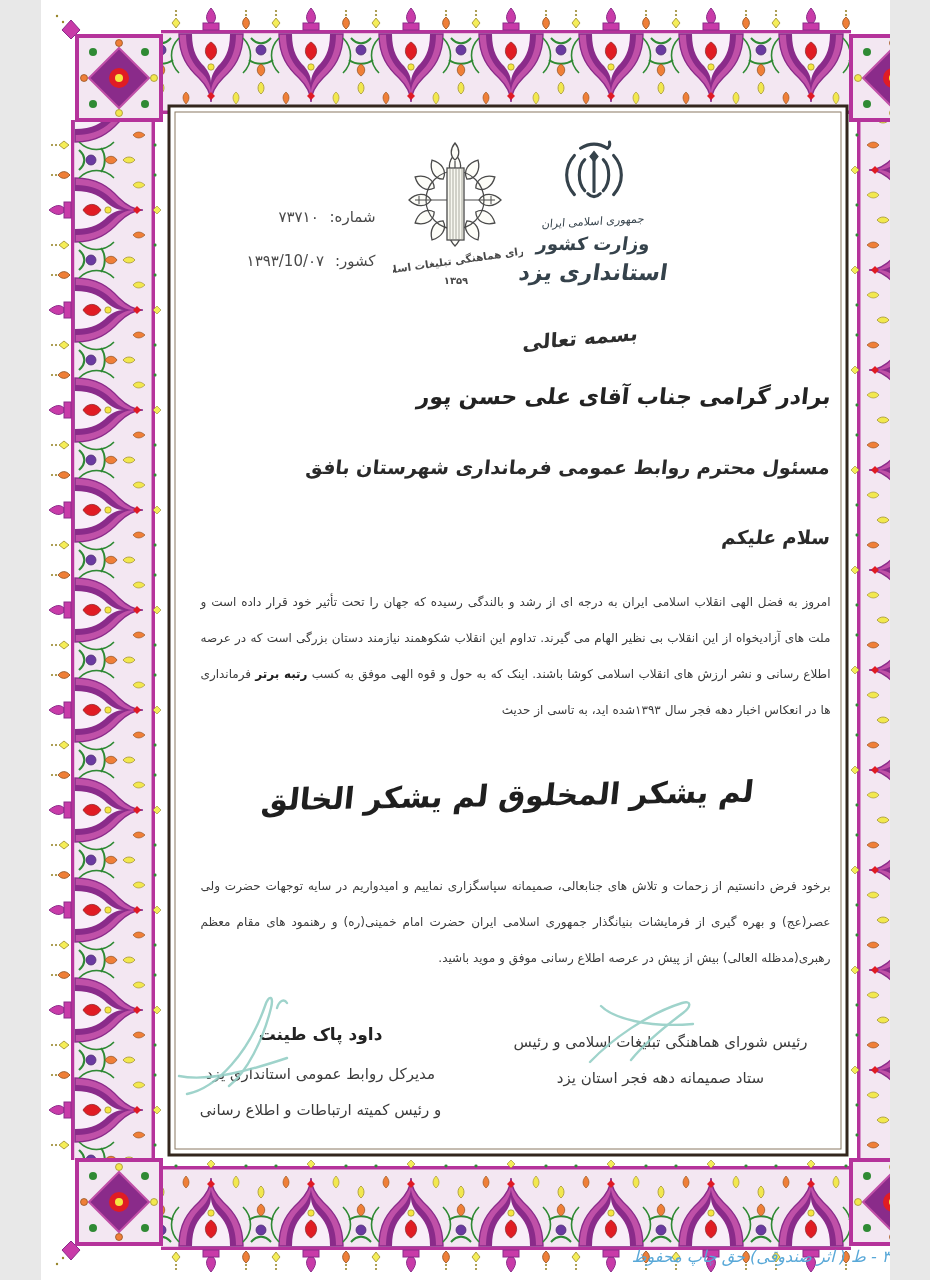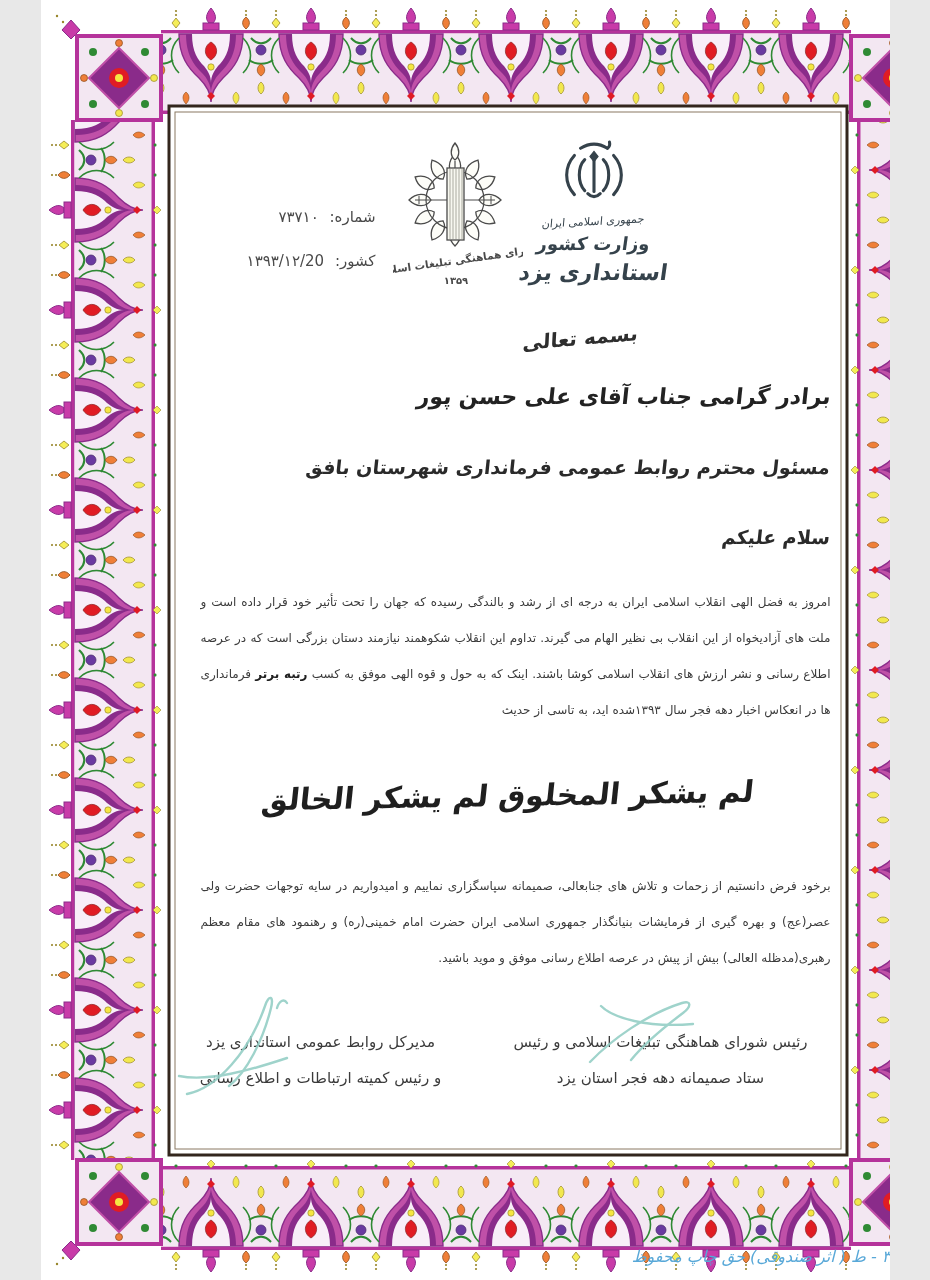--- a/index.html
+++ b/index.html
@@ -149,21 +149,21 @@
 
   <div class="layer content">
 
     <div class="abs meta">
       <div class="row">
         <span>شماره:</span>
         <span class="val">۷۳۷۱۰</span>
       </div>
       <div class="row">
         <span>کشور:</span>
-        <span class="val">۱۳۹۳/۱۲/20</span>
+        <span class="val">۱۳۹۳/10/۰۷</span>
       </div>
     </div>
 
     <div class="abs council">
       <svg width="130" height="160" viewBox="0 0 130 160" aria-hidden="true">
         <g stroke="#4a4a4a" fill="#fdfdf8" stroke-width="1.3">
           <g id="pp">
               <path d="M62,16 C69,23 70,33 62,38 C54,33 55,23 62,16 Z"></path>
             </g>
           <use href="#pp" transform="rotate(30 62 62)"></use>
@@ -229,20 +229,21 @@
       <span>لم یشکر المخلوق لم یشکر الخالق</span>
     </div>
 
     <p class="abs para para2">برخود فرض دانستیم از زحمات و تلاش های جنابعالی، صمیمانه سپاسگزاری نماییم و امیدواریم در سایه توجهات حضرت ولی عصر(عج) و بهره گیری از فرمایشات بنیانگذار جمهوری اسلامی ایران حضرت امام خمینی(ره) و رهنمود های مقام معظم رهبری(مدظله العالی) بیش از پیش در عرصه اطلاع رسانی موفق و موید باشید.</p>
 
     <div class="abs sig sig-right">
       <p class="title">رئیس شورای هماهنگی تبلیغات اسلامی و رئیس</p>
       <p class="title">ستاد صمیمانه دهه فجر استان یزد</p>
     </div>
     <div class="abs sig sig-left">
+      <p class="name">داود پاک طینت</p>
       <p class="title">مدیرکل روابط عمومی استانداری یزد</p>
       <p class="title">و رئیس کمیته ارتباطات و اطلاع رسانی</p>
     </div>
 
     <div class="abs note">تذهیب ۳۱۴ - ط ( اثر صندوقی) حق چاپ محفوظ</div>
   </div>
 
   <svg class="layer sig-overlay" viewBox="0 0 930 1280" aria-hidden="true">
     <g stroke="#95cfc6" stroke-width="2.4" fill="none" stroke-linecap="round" opacity="0.9">
       <g>

